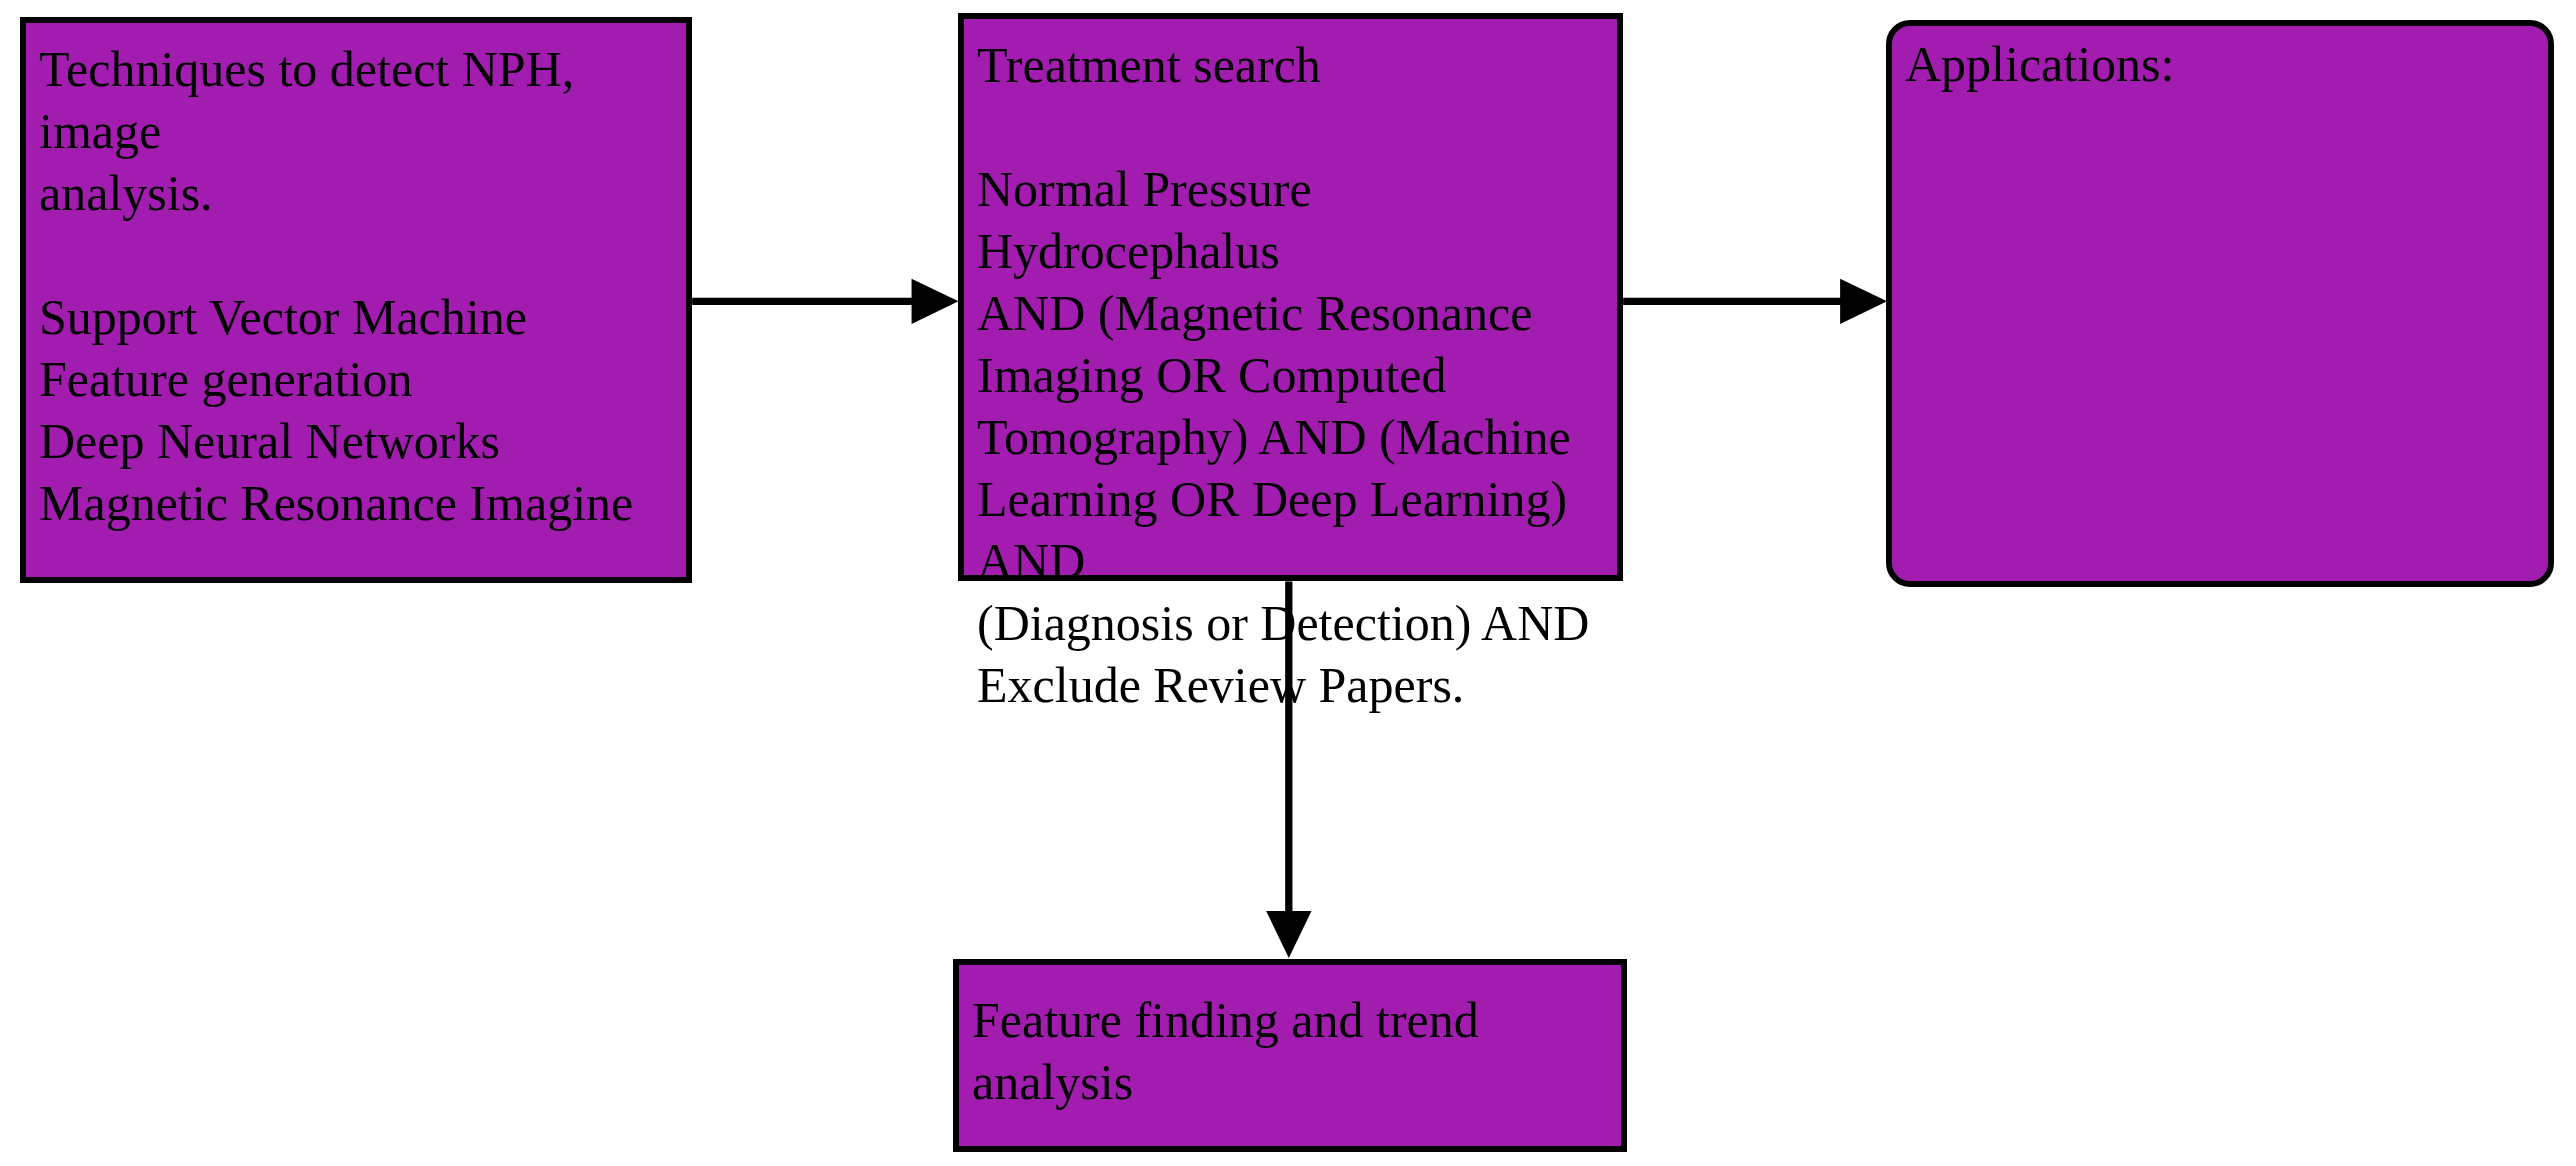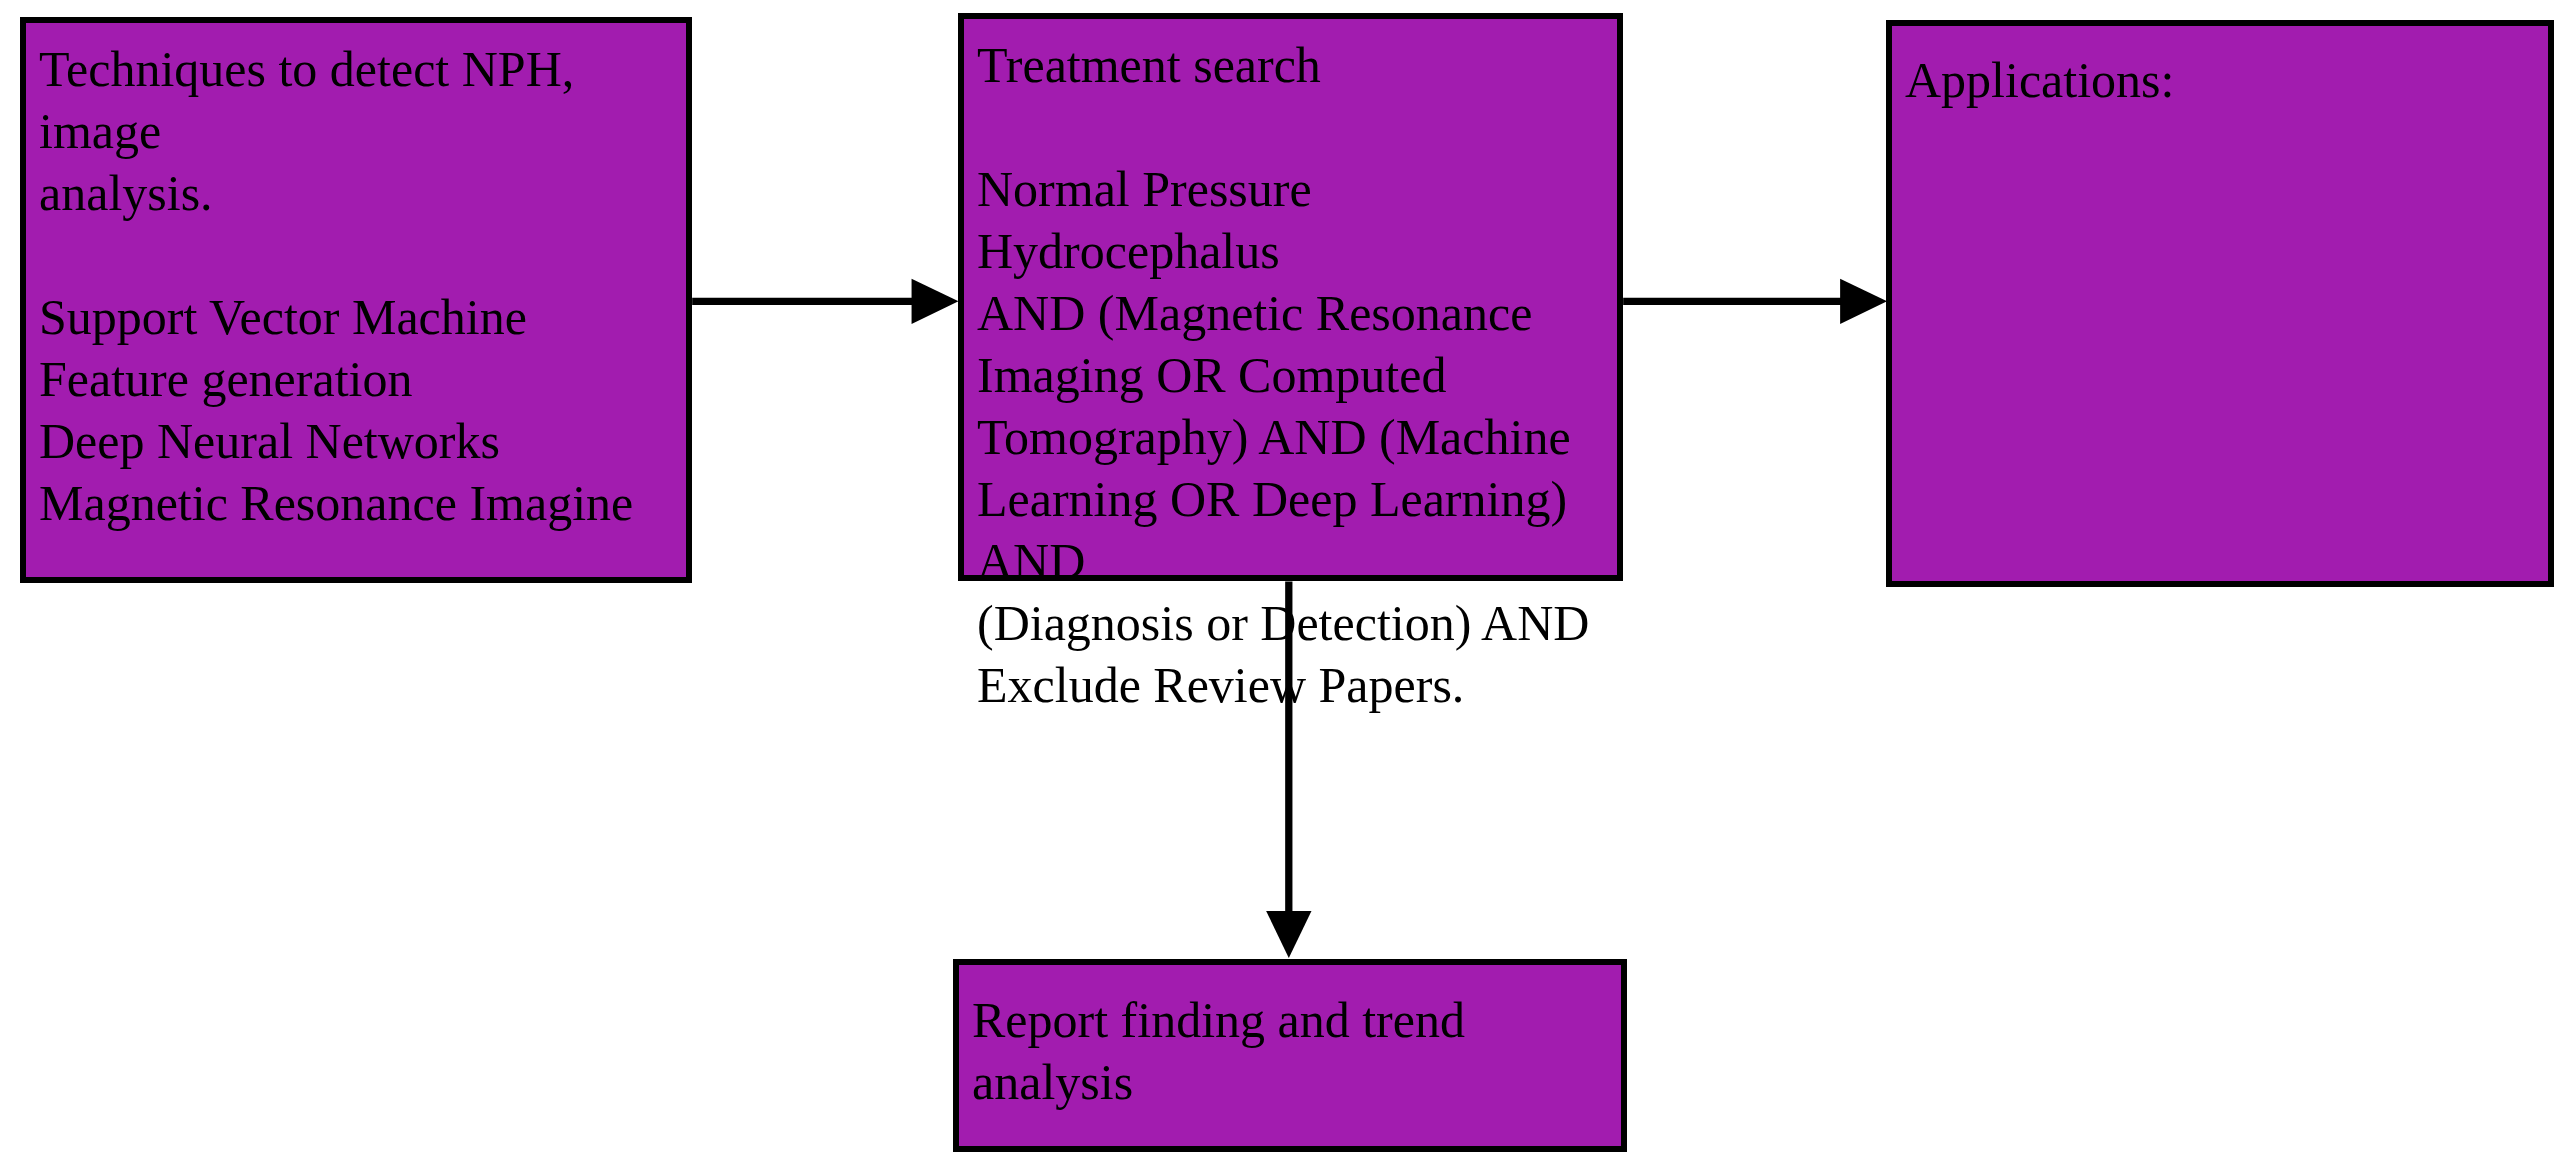--- a/index.html
+++ b/index.html
@@ -49,21 +49,22 @@
     left: 958px;
     top: 13px;
     width: 665px;
     height: 568px;
   }
   #box-applications {
     left: 1886px;
     top: 20px;
     width: 668px;
     height: 567px;
-    padding-top: 23px;
+    padding-top: 7px;
+    border-radius: 24px;
   }
   #box-report {
     left: 953px;
     top: 959px;
     width: 674px;
     height: 193px;
     padding-top: 24px;
   }
 </style>
 </head>
@@ -104,18 +105,18 @@
 Learning OR Deep Learning) AND
 (Diagnosis or Detection) AND
 Exclude Review Papers.</div>
   </div>
 
   <div class="box" id="box-applications">
     <div class="txt">Applications:</div>
   </div>
 
   <div class="box" id="box-report">
-    <div class="txt">Report finding and trend
+    <div class="txt">Feature finding and trend
 analysis</div>
   </div>
 
 </div>
 
 
 </body></html>

